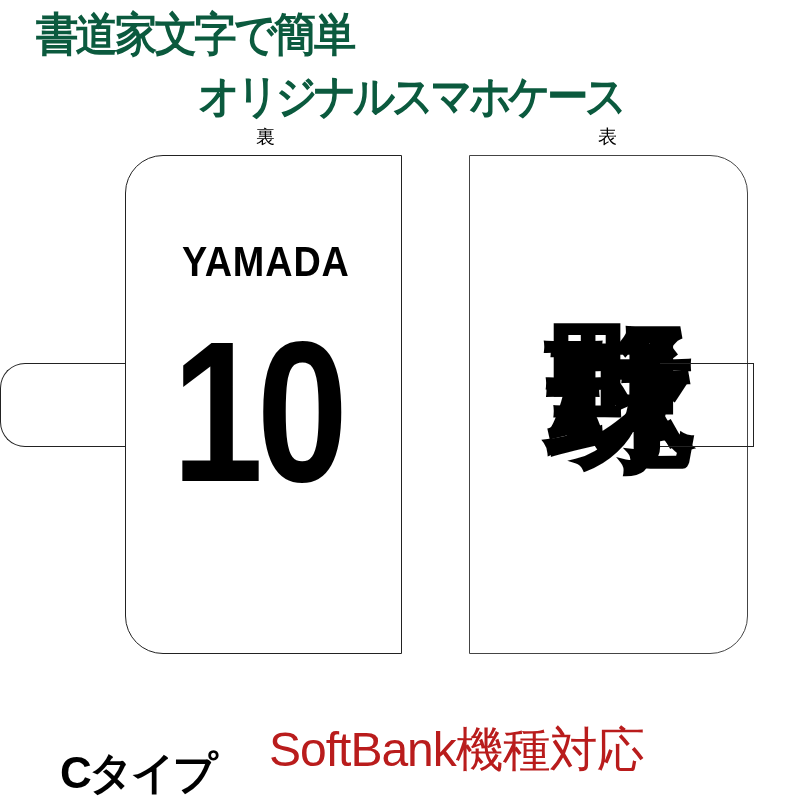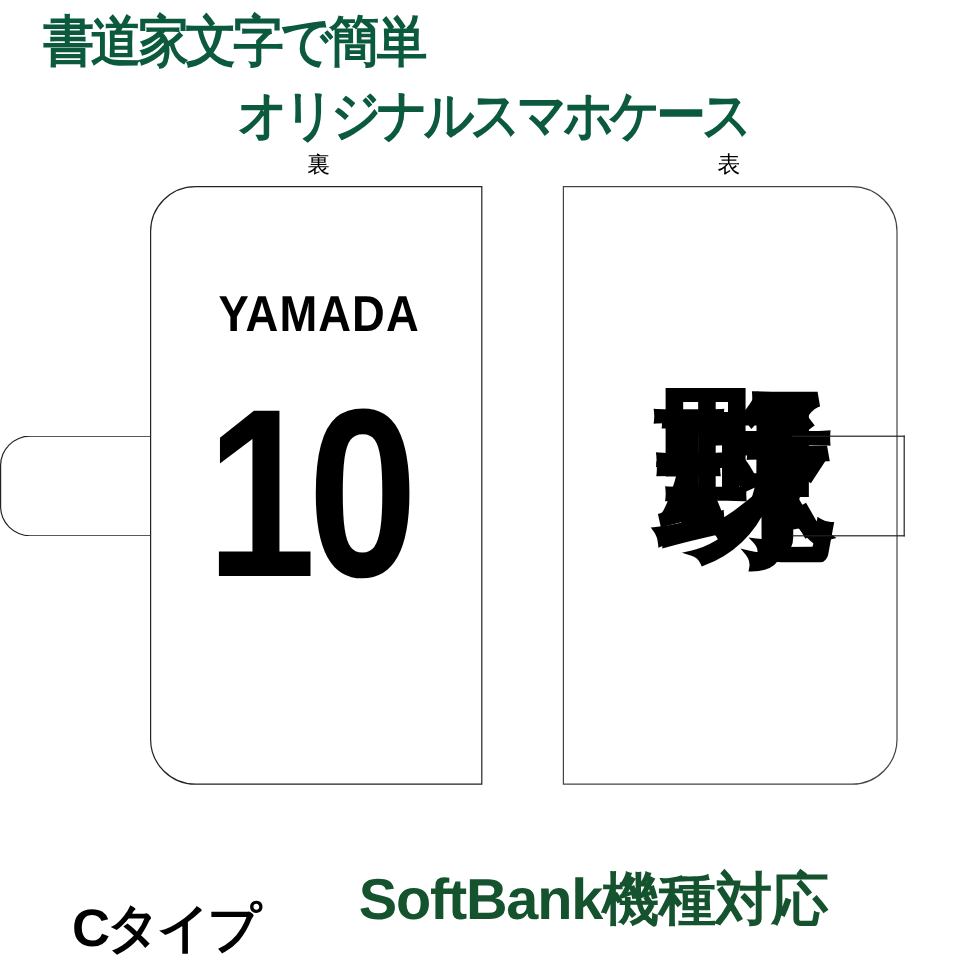--- a/index.html
+++ b/index.html
@@ -8,21 +8,21 @@
   .title2 { position:absolute; left:198px; top:66px; font-size:46px; font-weight:bold; color:#0b5a3e; letter-spacing:-4px; transform:scaleX(0.9); transform-origin:left top; white-space:nowrap; }
   .side-label { position:absolute; top:124px; font-size:19px; color:#000; }
   .card-back { position:absolute; left:125px; top:155px; width:277px; height:499px; border:1.5px solid #222; border-radius:38px 0 0 38px; background:#fff; box-sizing:border-box; }
   .tab-left { position:absolute; left:0px; top:363px; width:126px; height:84px; border:1.5px solid #222; border-right:none; border-radius:25px 0 0 25px; background:#fff; box-sizing:border-box; }
   .card-front { position:absolute; left:469px; top:155px; width:279px; height:499px; border:1.5px solid #444; border-radius:0 38px 38px 0; background:#fff; box-sizing:border-box; }
   .tab-right { position:absolute; left:660px; top:363px; width:94px; height:84px; border:1.5px solid #222; border-left:none; background:transparent; box-sizing:border-box; }
   .name { position:absolute; left:182px; top:238px; width:176px; font-family:"Liberation Sans", sans-serif; font-weight:bold; font-size:42px; color:#000; letter-spacing:1px; transform:scaleX(0.9); transform-origin:left top; white-space:nowrap; }
   .number { position:absolute; left:172px; top:312px; font-family:"Liberation Sans", sans-serif; font-weight:bold; font-size:200px; line-height:1; color:#000; letter-spacing:-8px; transform:scaleX(0.82); transform-origin:left top; white-space:nowrap; }
   .kanji { position:absolute; left:500px; top:205px; width:200px; font-family:"DejaVu Serif", serif; font-weight:bold; font-size:150px; line-height:152px; color:#000; writing-mode:vertical-rl; white-space:nowrap; }
   .footer-type { position:absolute; left:60px; top:720px; font-family:"Liberation Sans", sans-serif; font-weight:bold; font-size:44px; color:#000; letter-spacing:-3px; white-space:nowrap;margin-top:24px; }
-  .footer-carrier { position:absolute; left:299px; top:718px; font-family:"Liberation Sans", sans-serif; font-weight:bold; font-size:48px; color:#14532d; letter-spacing:-1px; white-space:nowrap; }
+  .footer-carrier { position:absolute; left:269px; top:718px; font-family:"Liberation Sans", sans-serif; font-weight:normal; font-size:48px; color:#b91c1c; letter-spacing:-1px; white-space:nowrap; }
 </style>
 </head>
 <body>
 
 <div class="title1">書道家文字で簡単</div>
 <div class="title2">オリジナルスマホケース</div>
 
 <div class="side-label" style="left:256px;">裏</div>
 <div class="side-label" style="left:598px;">表</div>
 

